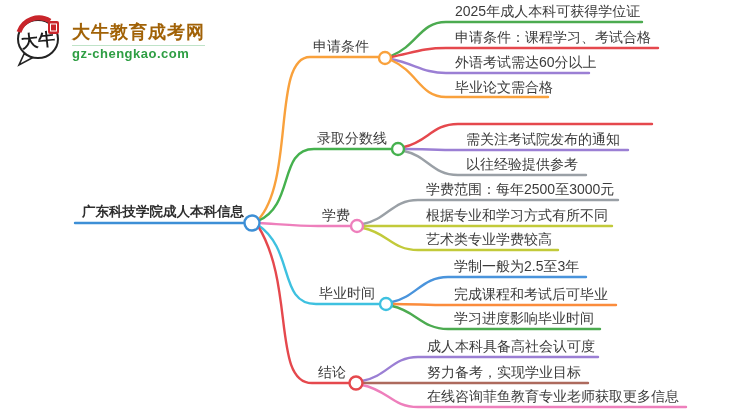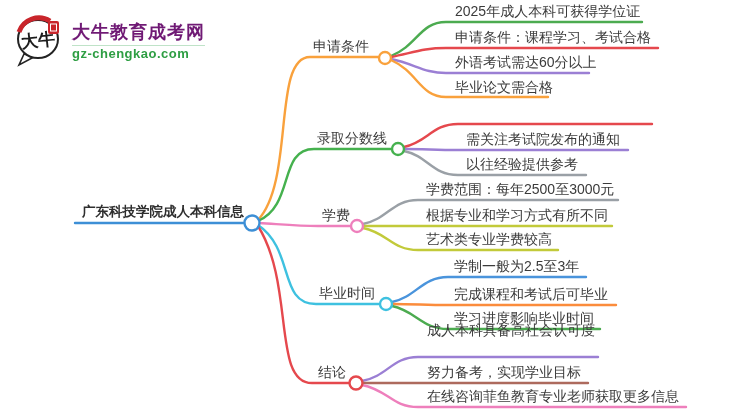--- a/index.html
+++ b/index.html
@@ -6,21 +6,21 @@
   body{width:750px;height:410px;overflow:hidden;position:relative;
        font-family:"Liberation Sans","DejaVu Sans",sans-serif;}
   #stage{position:absolute;inset:0;width:750px;height:410px;}
   #wires{position:absolute;left:0;top:0;}
   .node{position:absolute;white-space:nowrap;color:#3b3b3b;font-size:14px;
         line-height:16px;cursor:default;text-align:right;}
   .root-node{font-size:13.5px;color:#2f2f2f;font-weight:bold;}
   
   .logo{position:absolute;left:12px;top:12px;display:flex;align-items:center;gap:8px;}
   .logo-text{display:flex;flex-direction:column;justify-content:center;}
-  .logo-title{font-size:18px;font-weight:bold;color:#701a75;letter-spacing:1px;}
+  .logo-title{font-size:18px;font-weight:bold;color:#a16207;letter-spacing:1px;}
   .logo-domain{font-size:13px;font-weight:bold;color:#2e9e43;letter-spacing:.5px;
                border-top:1px solid #bfe3c8;margin-top:1px;padding-top:0;}
 </style>
 </head>
 <body>
 
 <div id="stage">
 
   <svg id="wires" width="750" height="410" viewBox="0 0 750 410">
     <g fill="none" stroke-width="2.4" stroke-linecap="round">
@@ -100,17 +100,17 @@
   <div class="node" style="left:466px;top:156px">以往经验提供参考</div>
 
   <div class="node" style="left:426px;top:181px">学费范围：每年2500至3000元</div>
   <div class="node" style="left:426px;top:207px">根据专业和学习方式有所不同</div>
   <div class="node" style="left:426px;top:231px">艺术类专业学费较高</div>
 
   <div class="node" style="left:454px;top:258px">学制一般为2.5至3年</div>
   <div class="node" style="left:454px;top:286px">完成课程和考试后可毕业</div>
   <div class="node" style="left:454px;top:310px">学习进度影响毕业时间</div>
 
-  <div class="node" style="left:427px;top:322px">成人本科具备高社会认可度</div>
+  <div class="node" style="left:427px;top:338px">成人本科具备高社会认可度</div>
   <div class="node" style="left:427px;top:364px">努力备考，实现学业目标</div>
   <div class="node" style="left:427px;top:388px">在线咨询菲鱼教育专业老师获取更多信息</div>
 
 </div>
 
 </body></html>

